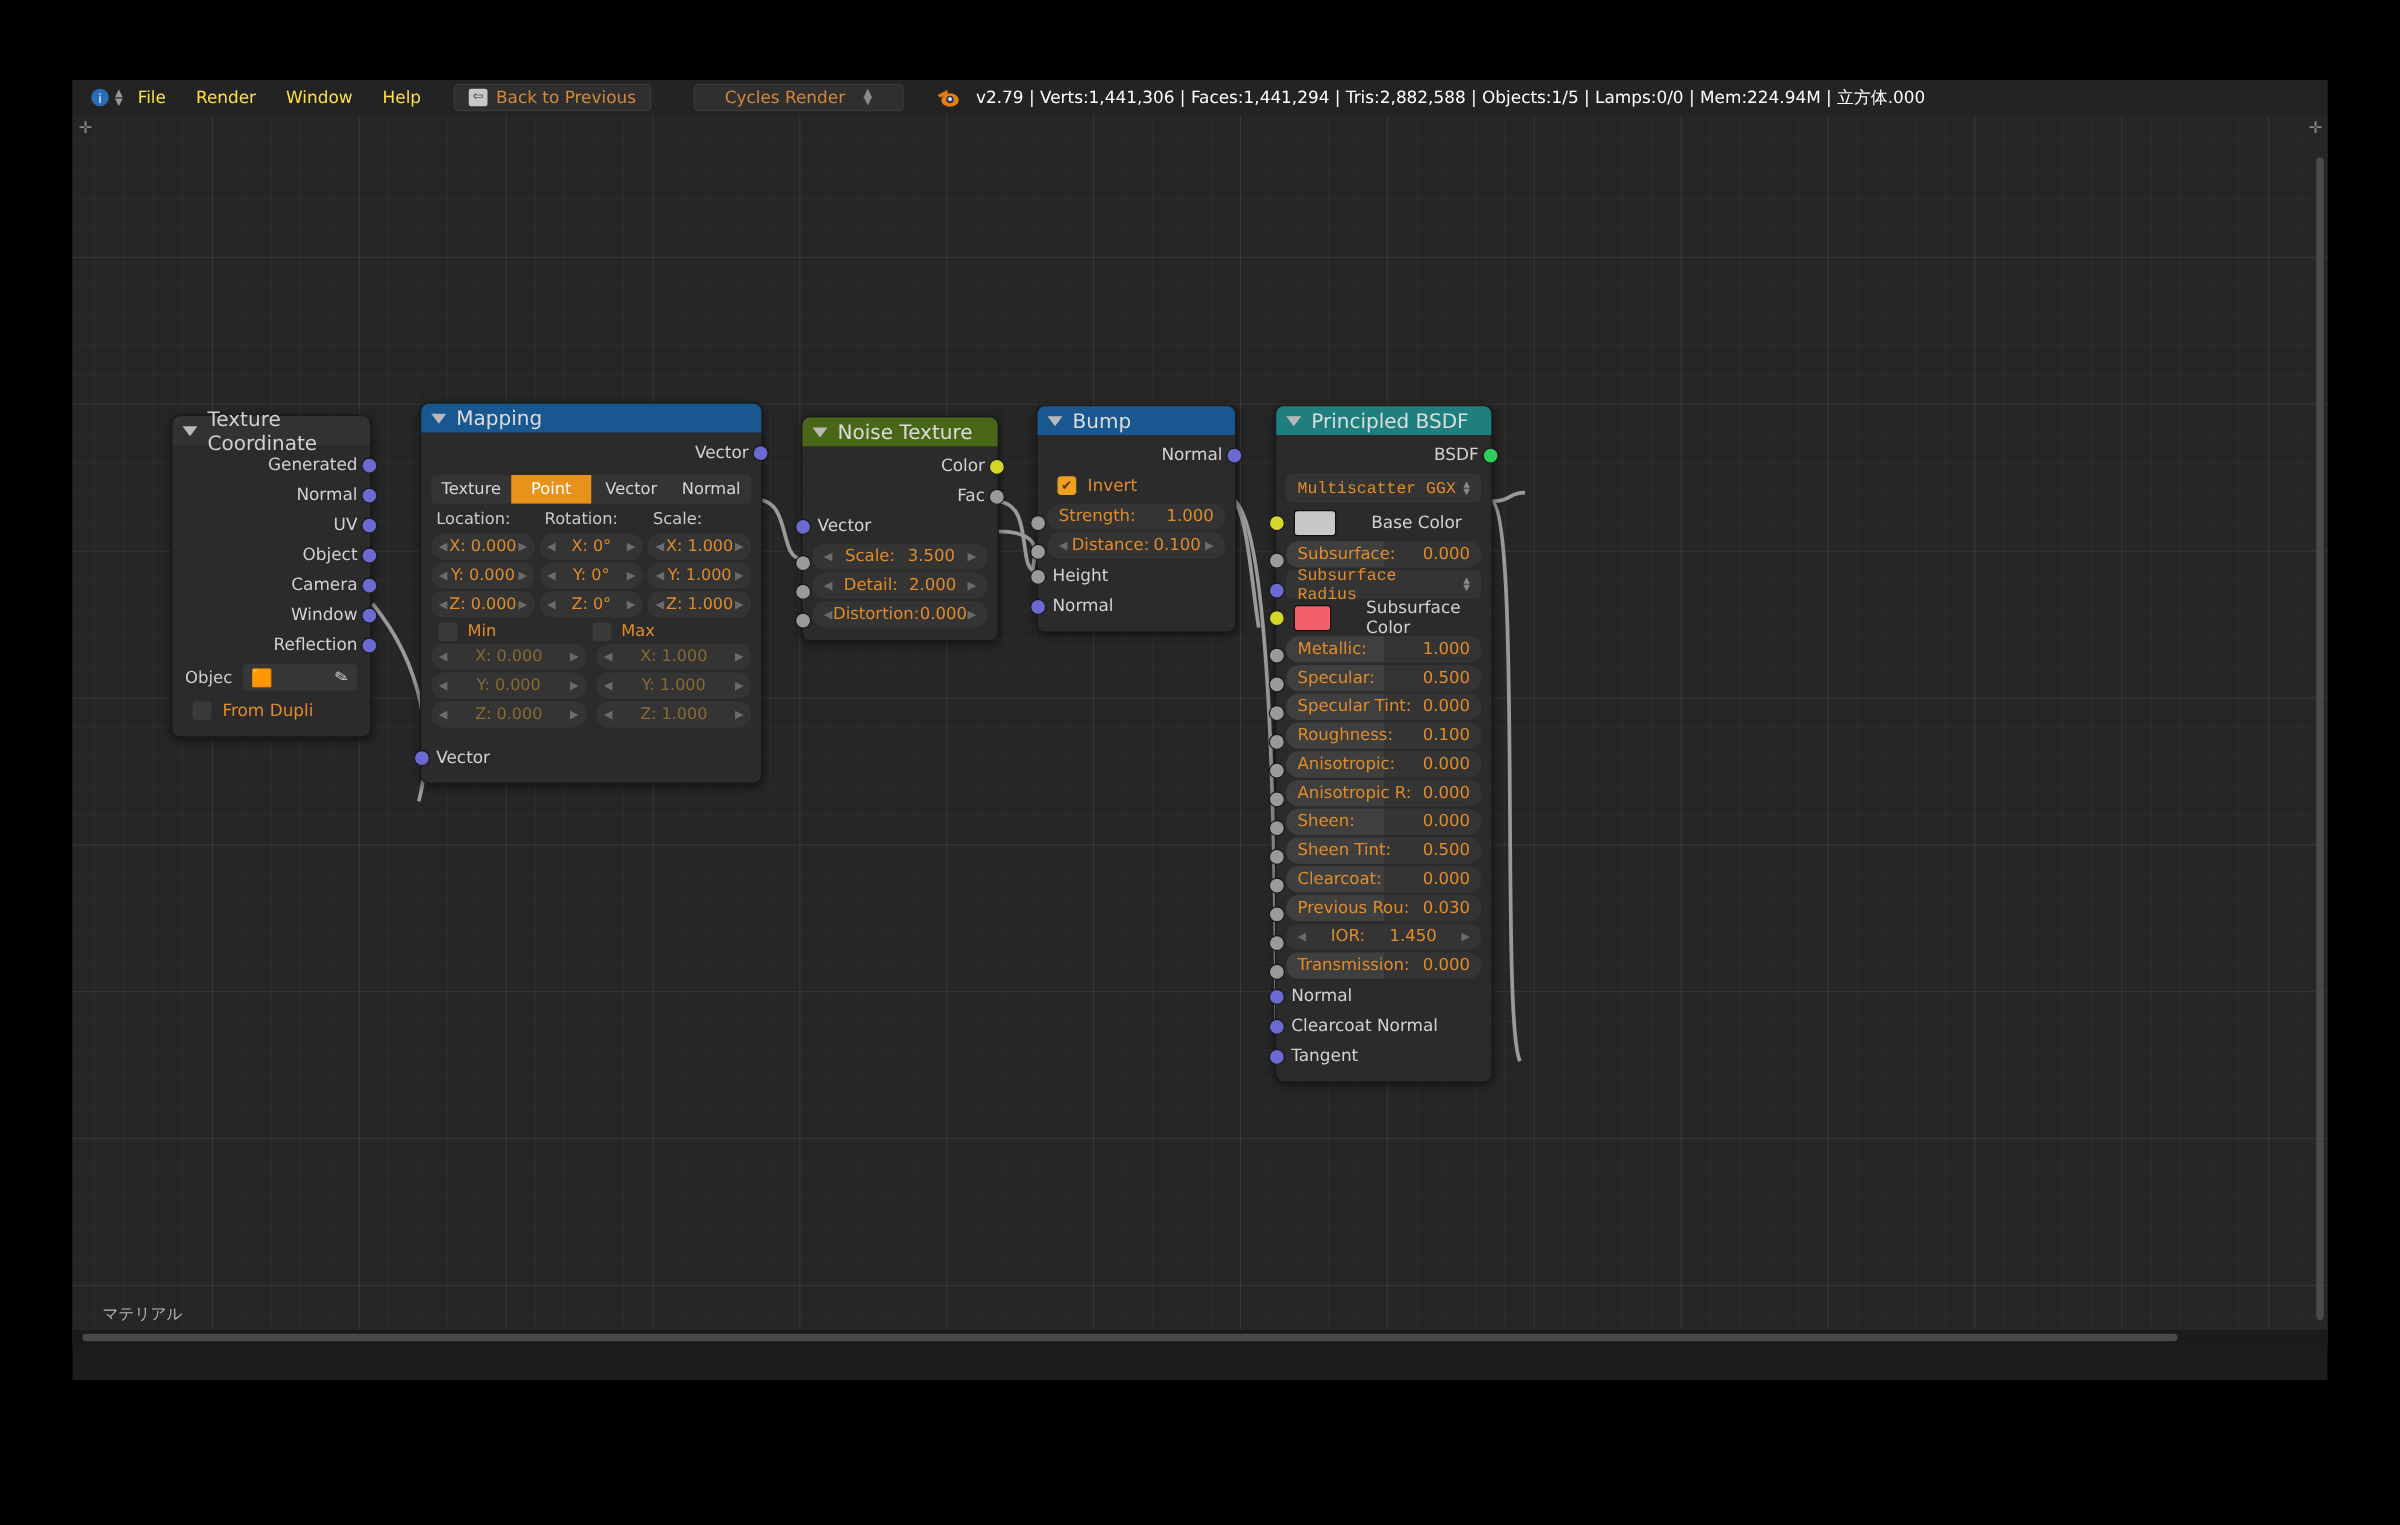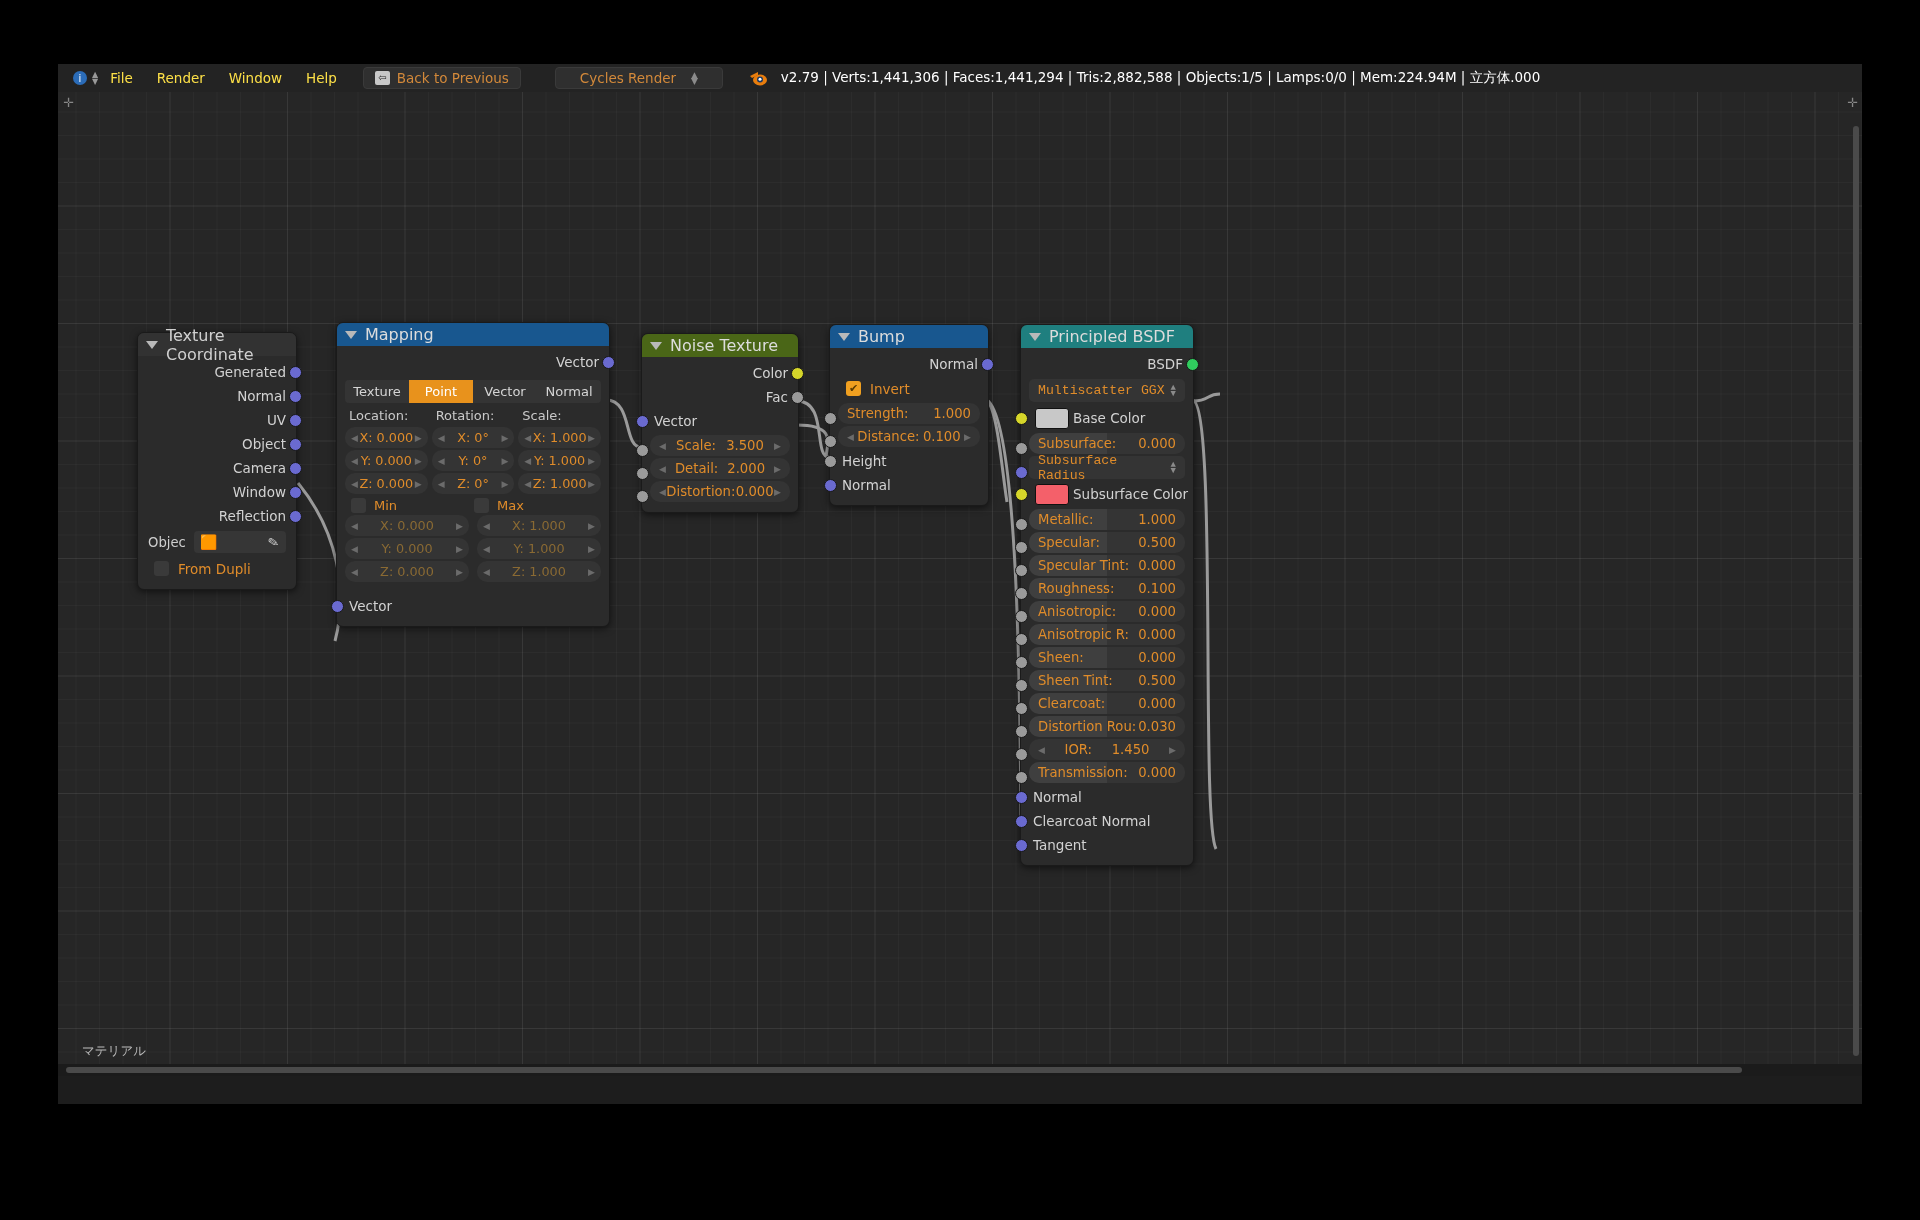--- a/index.html
+++ b/index.html
@@ -69,21 +69,21 @@
        display:flex;align-items:center;justify-content:space-between;padding:0 9px;
        font-size:13.2px;color:#e08c2a;}
   .fld.hasfill{background:linear-gradient(to right,#3f3f3f 0 50%,#343434 50% 100%);}
   .fld .lab{white-space:nowrap;}
   .fld .val{white-space:nowrap;}
   .arrL,.arrR{color:#6b6b6b;font-size:9px;}
   .drop{position:relative;margin:3px 8px;height:23px;border-radius:5px;background:#343434;
         display:flex;align-items:center;justify-content:space-between;padding:0 9px;font-size:13.2px;color:#e08c2a;font-family:Liberation Mono, monospace;}
   .updown{display:flex;flex-direction:column;line-height:6px;font-size:9px;color:#8b8b8b;}
 
-  .swrow{position:relative;height:26px;display:flex;align-items:center;padding-left:14px;gap:4px;font-size:13.5px;color:#d2d2d2;}
+  .swrow{position:relative;height:26px;display:flex;align-items:center;padding-left:14px;gap:28px;font-size:13.5px;color:#d2d2d2;}
   .swatch{width:32px;height:19px;border-radius:3px;border:1px solid #111;}
 
   .chk{position:relative;height:25px;display:flex;align-items:center;gap:9px;padding-left:16px;font-size:13.5px;color:#e08c2a;}
   .cbox{width:15px;height:15px;border-radius:3px;background:#f0a020;display:flex;align-items:center;
         justify-content:center;color:#5a3a00;font-size:11px;font-weight:bold;}
   .cbox.off{background:#3a3a3a;}
 
   
   .tabs{display:flex;margin:6px 8px 2px 8px;height:23px;border-radius:4px;overflow:hidden;background:#343434;}
   .tabs>div{flex:1;display:flex;align-items:center;justify-content:center;font-size:13px;color:#d5d5d5;}
@@ -529,21 +529,21 @@
         <div style="position:relative">
             <i class="sock s-gray s-left" style="top:9px;"></i>
           <div class="fld hasfill">
               <span class="lab">Clearcoat:</span>
               <span class="val">0.000</span>
             </div>
           </div>
         <div style="position:relative">
             <i class="sock s-gray s-left" style="top:9px;"></i>
           <div class="fld hasfill">
-              <span class="lab">Distortion Rou:</span>
+              <span class="lab">Previous Rou:</span>
               <span class="val">0.030</span>
             </div>
           </div>
         <div style="position:relative">
             <i class="sock s-gray s-left" style="top:9px;"></i>
           <div class="fld">
               <span class="arrL">◀</span>
               <span class="lab">IOR:</span>
               <span class="val">1.450</span>
               <span class="arrR">▶</span>

